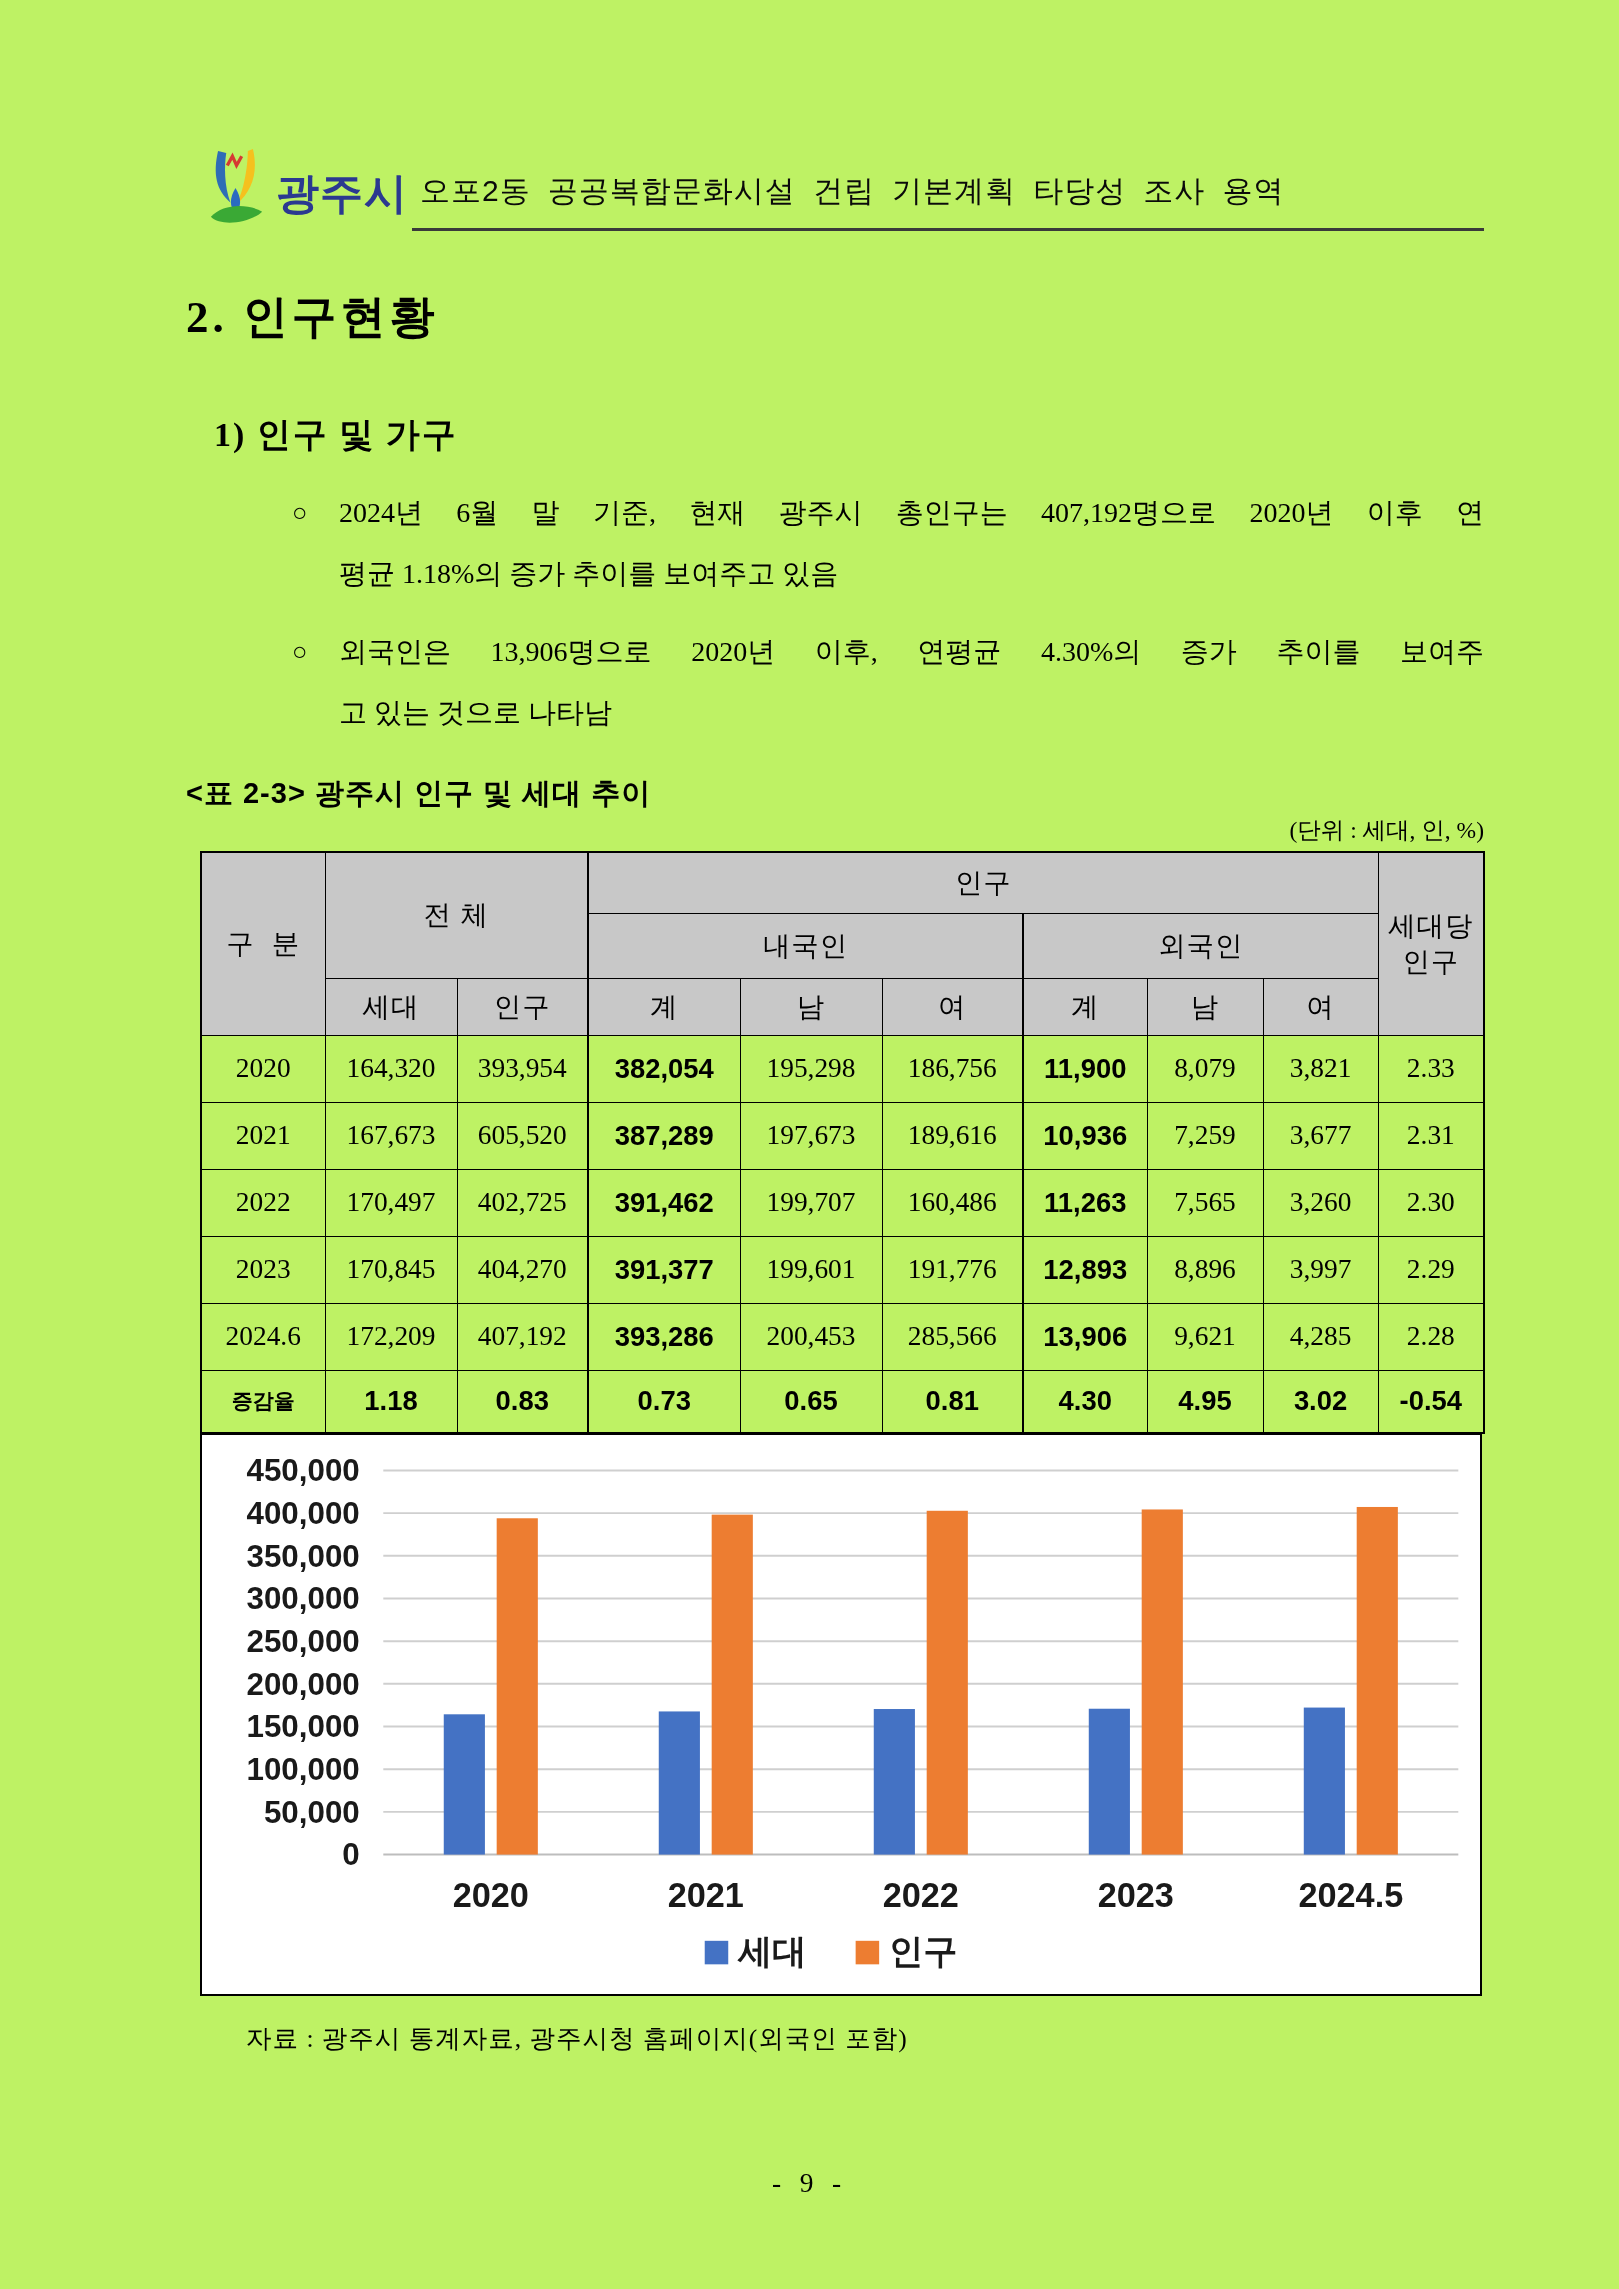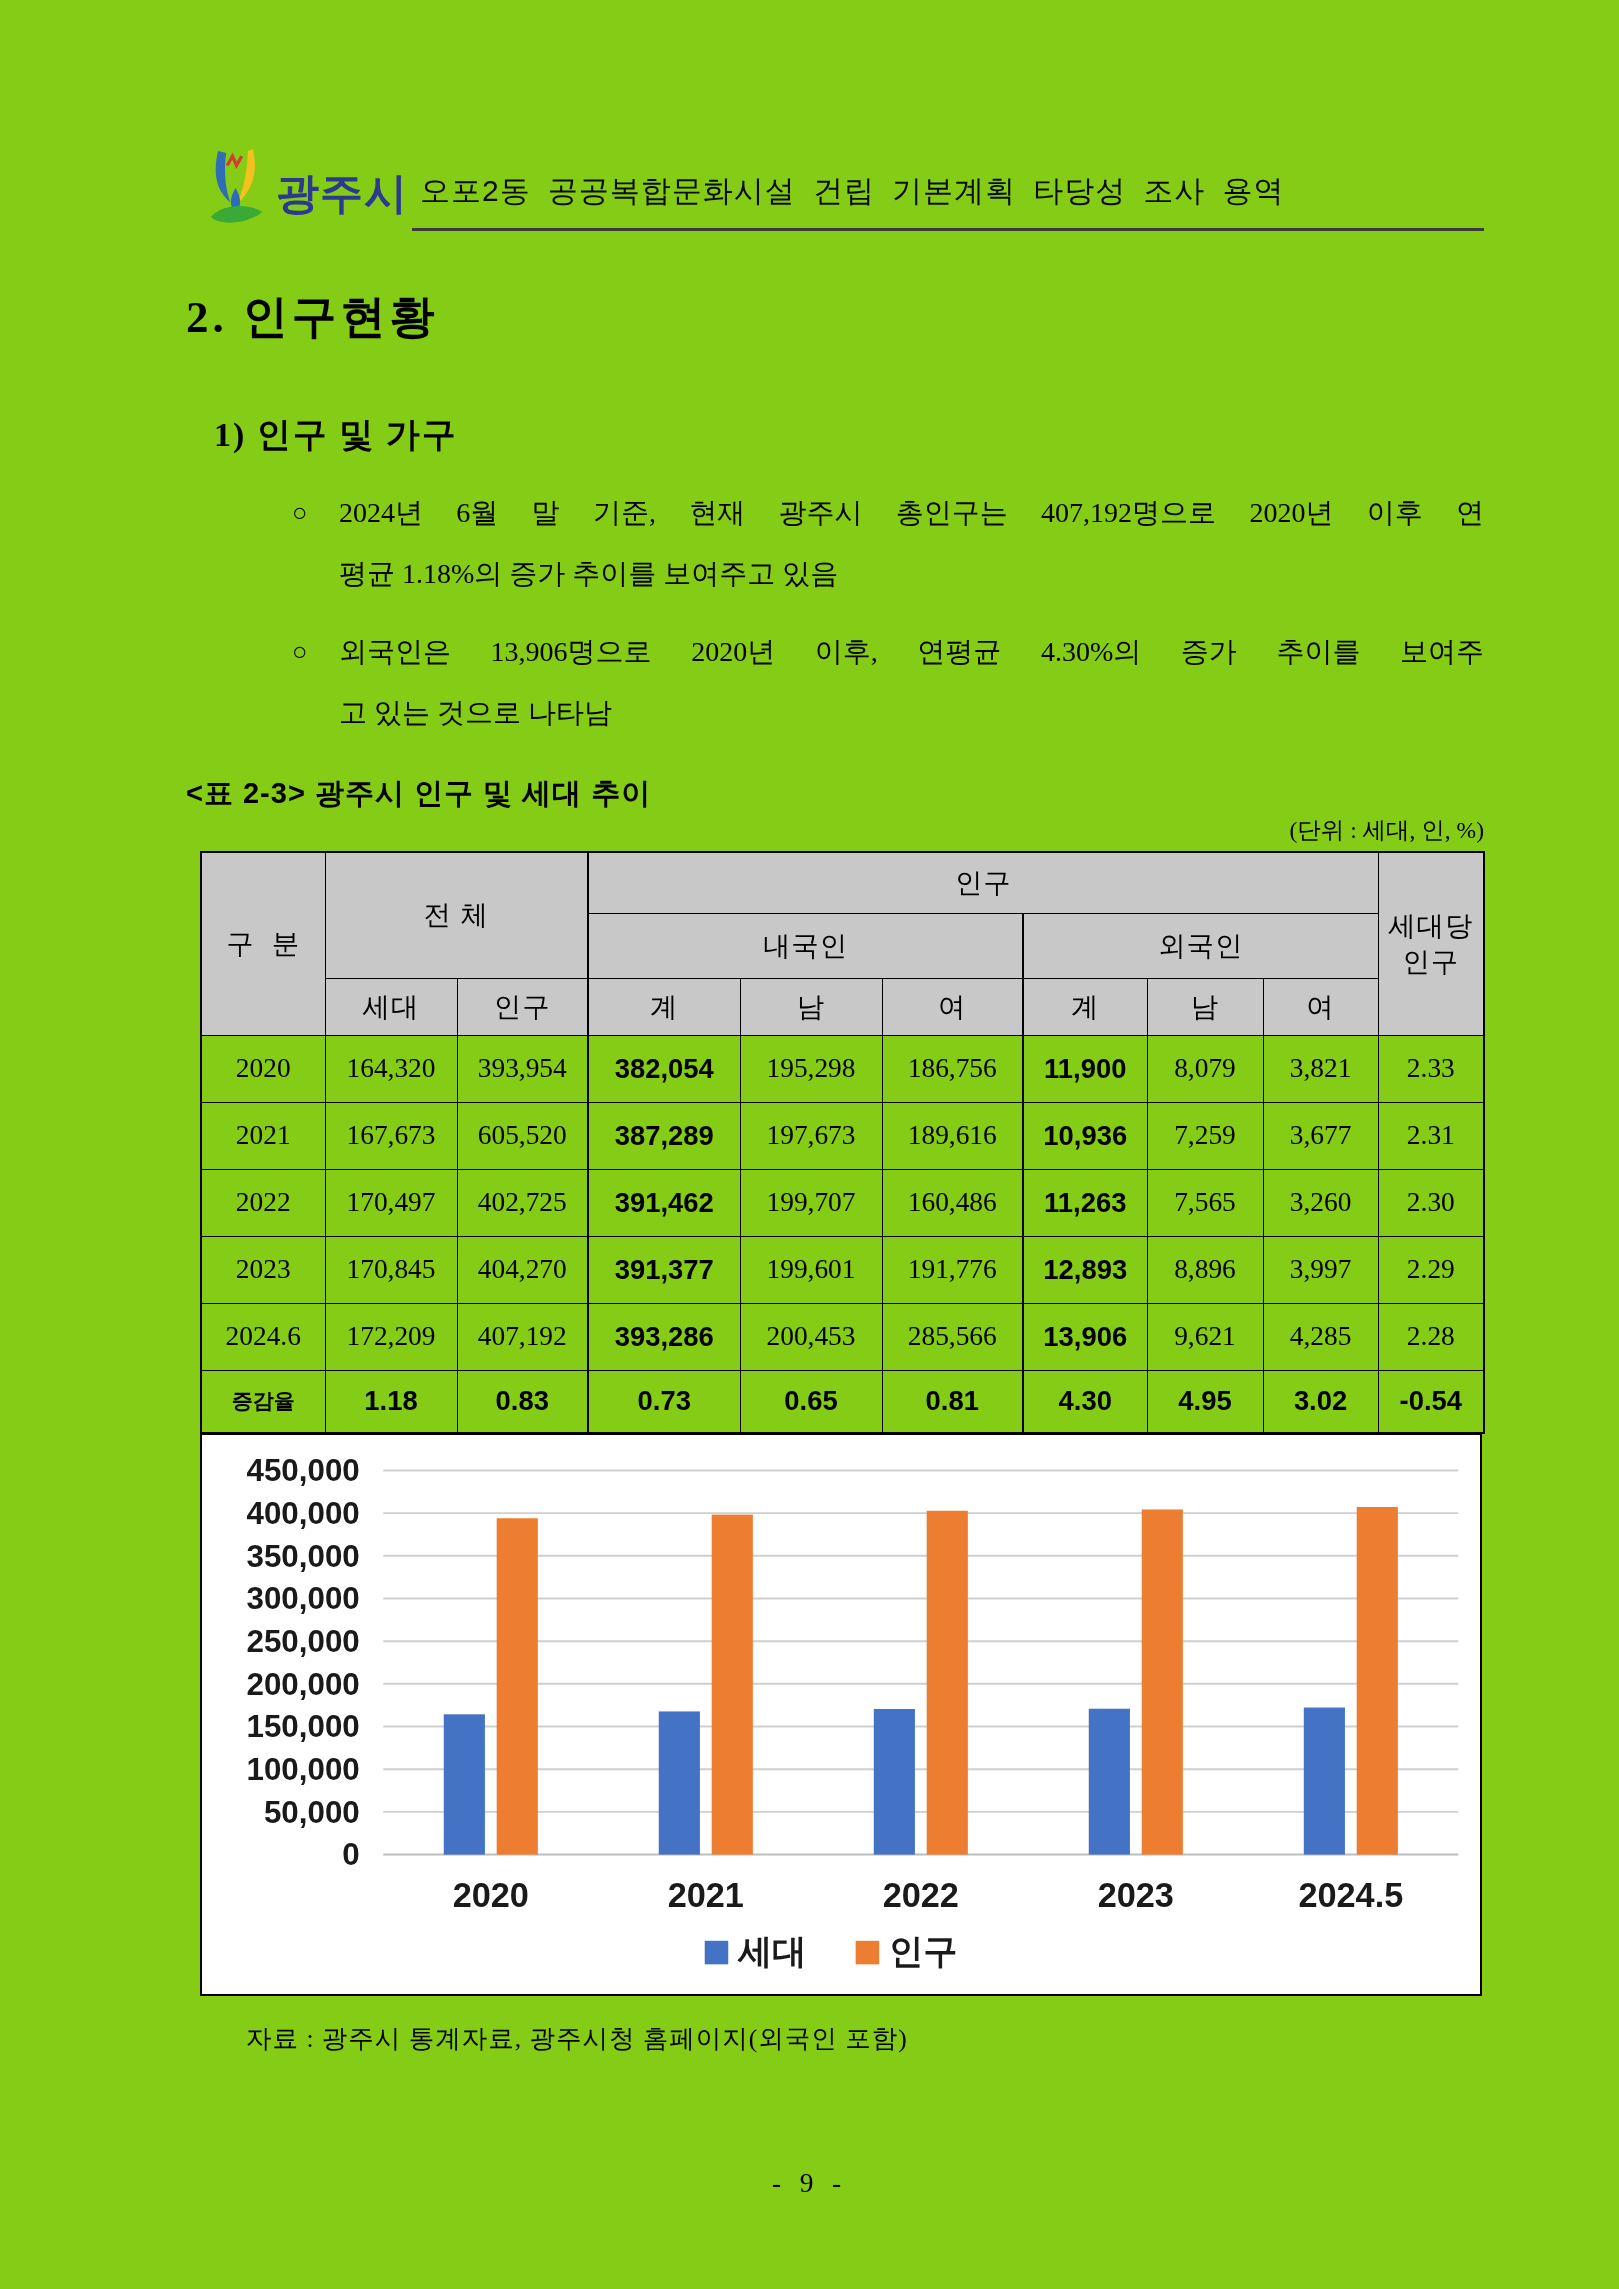--- a/index.html
+++ b/index.html
@@ -1,18 +1,18 @@
 <!DOCTYPE html>
 <html><head>
 <meta charset="utf-8">
 <style>
   html,body{margin:0;padding:0;background:#e8e8e8;}
   #page{
     position:relative;width:1619px;height:2290px;margin:0 auto;
-    background:#84cc16;font-family:"Liberation Serif",serif;color:#000;
+    background:#bef264;font-family:"Liberation Serif",serif;color:#000;
     overflow:hidden;
   }
   .abs{position:absolute;}
 
   
   #hdr-logo{top:149px;left:204px;width:63px;height:76px;}
   #hdr-logotext{top:165px;left:276px;font-family:"Liberation Sans",sans-serif;
     font-weight:bold;font-size:43px;color:#2b3990;letter-spacing:1px;}
   #hdr-title{top:171px;left:420px;font-family:"Liberation Sans",sans-serif;
     font-size:30px;color:#0a0a0a;letter-spacing:1px;word-spacing:7.8px;}

